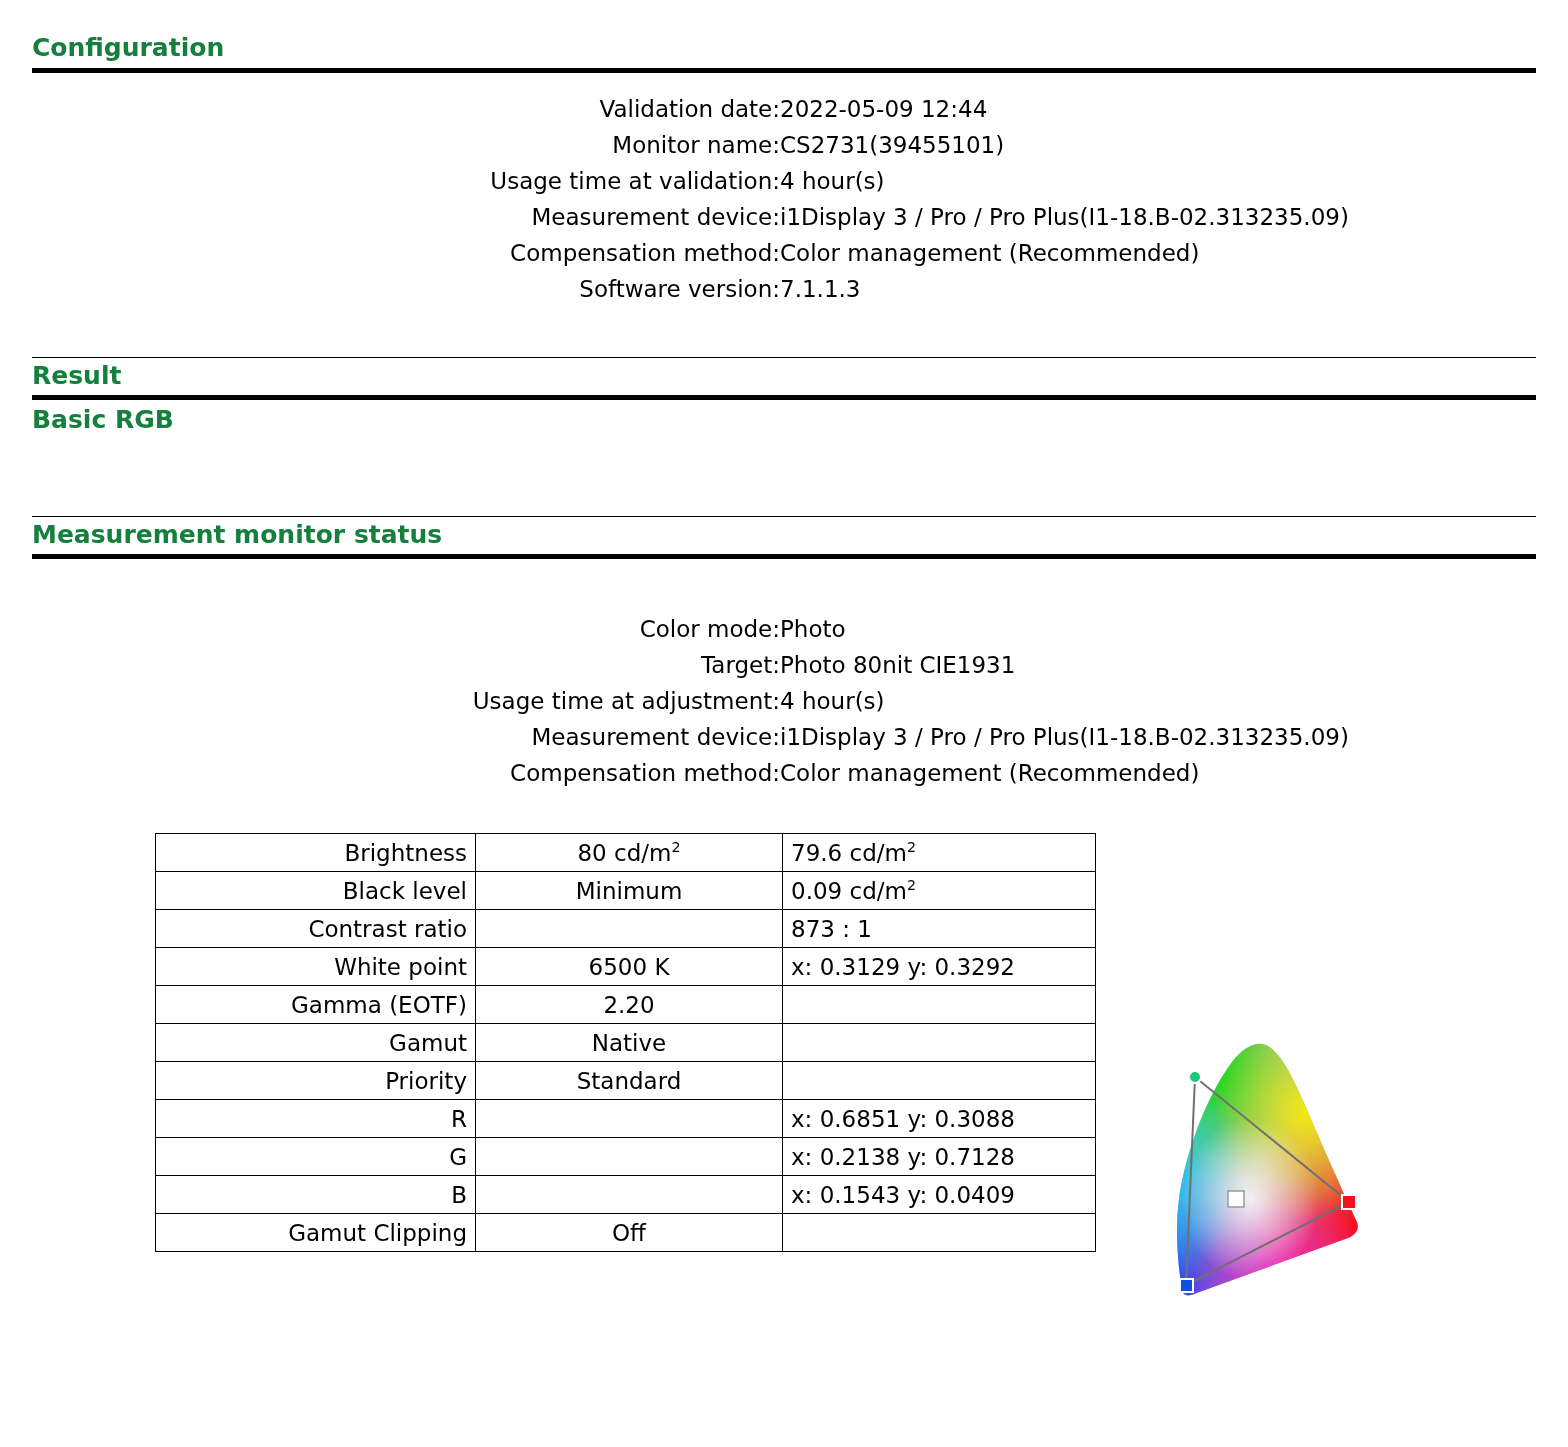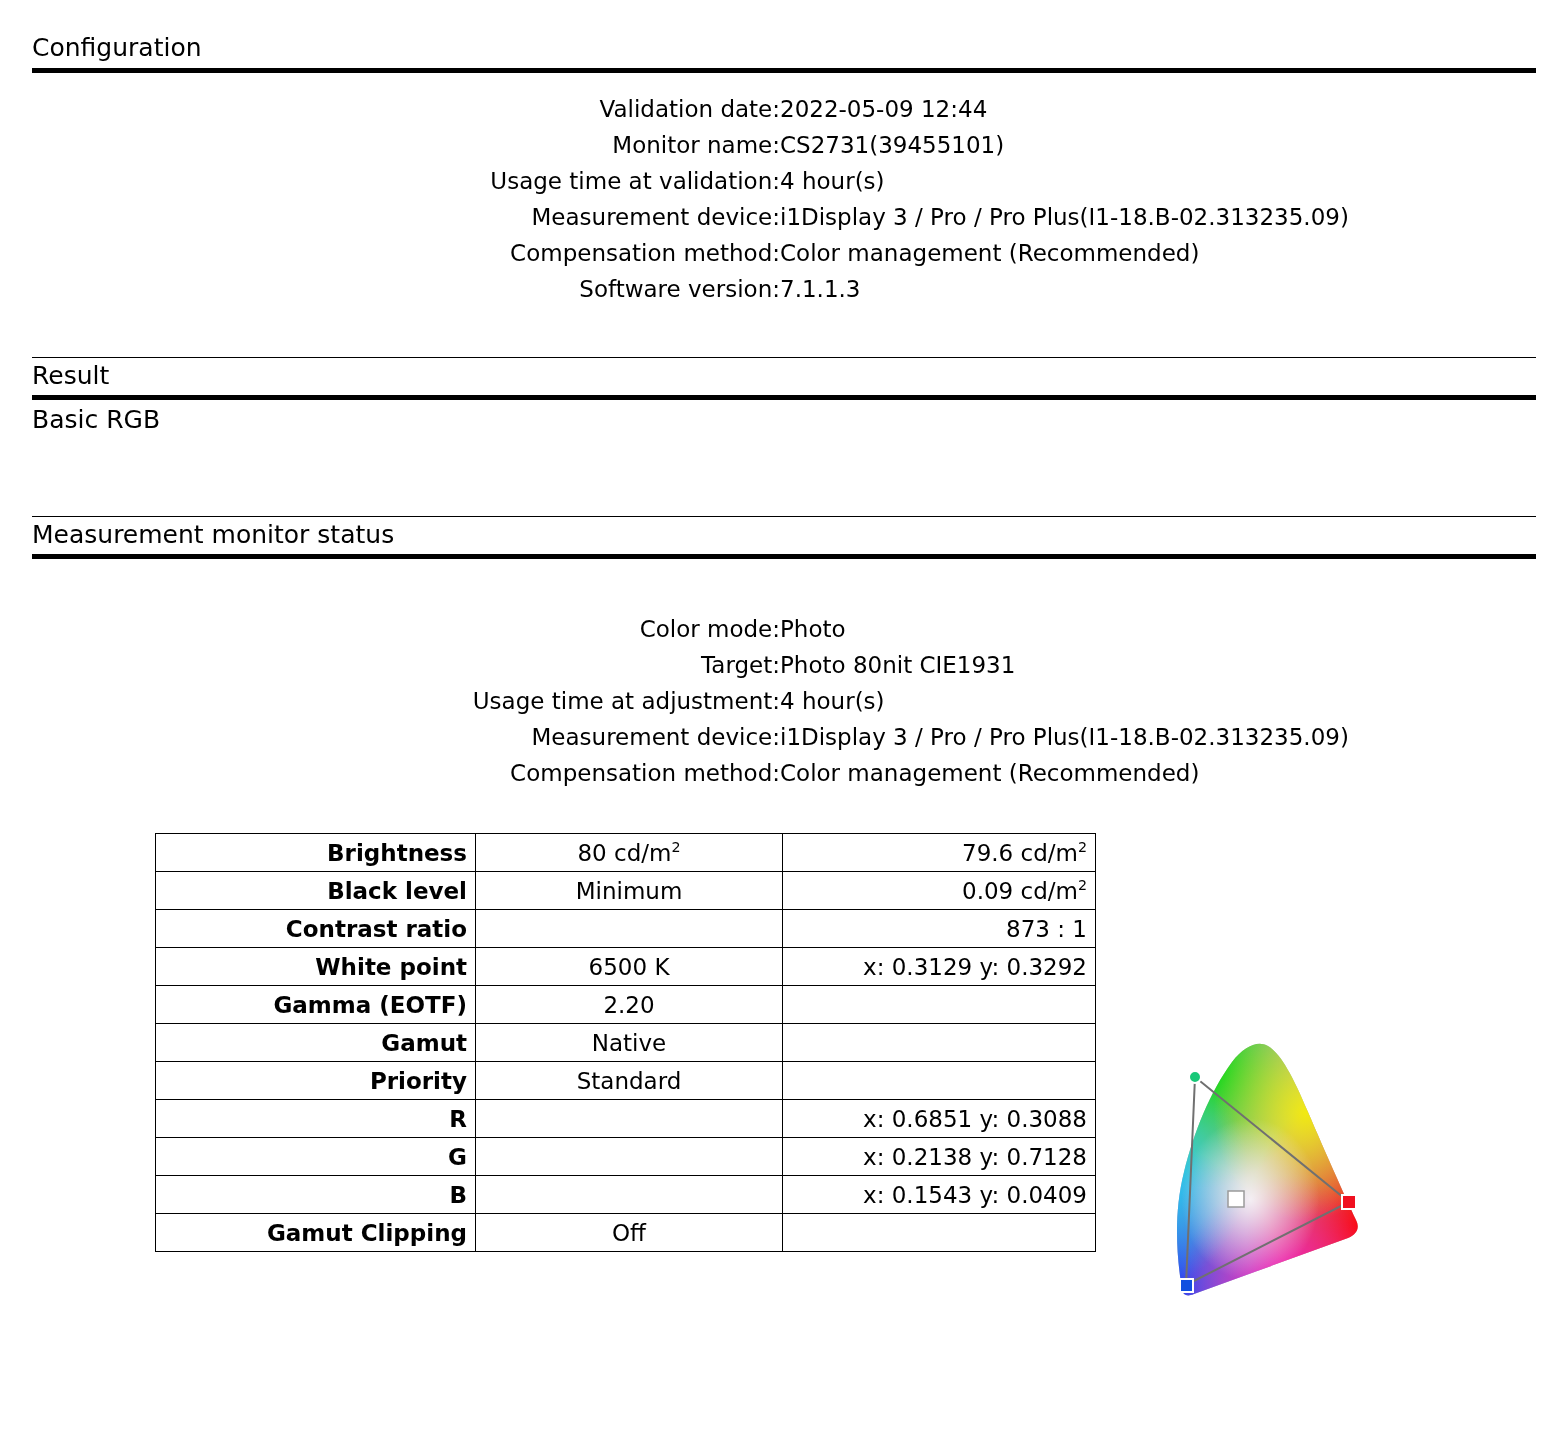--- a/index.html
+++ b/index.html
@@ -20,22 +20,23 @@
     position: relative;
     width: 1568px;
     height: 1447px;
     padding: 0 32px;
   }
 
   
   .section-heading {
     font-size: 25px;
     line-height: 1.1;
-    color: #000000;
+    color: #15803d;
     padding-top: 0;
+    font-weight: bold;
   }
   .rule-thick {
     border-bottom: 5px solid #000;
     width: 100%;
   }
   .rule-thin {
     border-bottom: 1.5px solid #000;
     width: 100%;
   }
 
@@ -66,23 +67,23 @@
     table-layout: fixed;
     margin-left: 123px;
   }
   .data-table td {
     border: 1.5px solid #000;
     font-size: 23px;
     height: 38px;
     padding: 0 8px;
     white-space: nowrap;
   }
-  .col-name   { width: 320px; text-align: right; font-weight: bold; }
+  .col-name   { width: 320px; text-align: right; }
   .col-target { width: 307px; text-align: center; }
-  .col-result { width: 313px; text-align: right; }
+  .col-result { width: 313px; text-align: left; }
   sup { font-size: 0.62em; vertical-align: super; line-height: 0; }
 
   
   .cie-wrap {
     position: absolute;
     left: 1140px;
     top: 1032px;
     width: 230px;
     height: 270px;
   }

